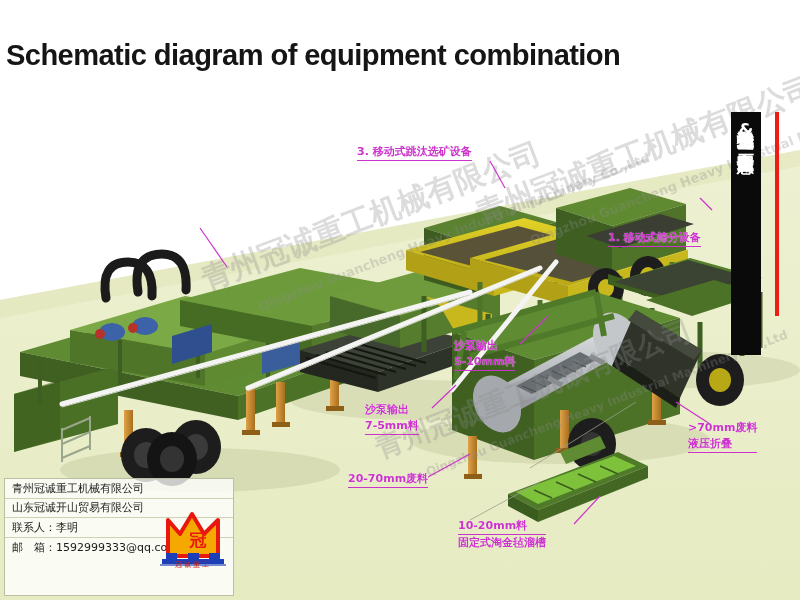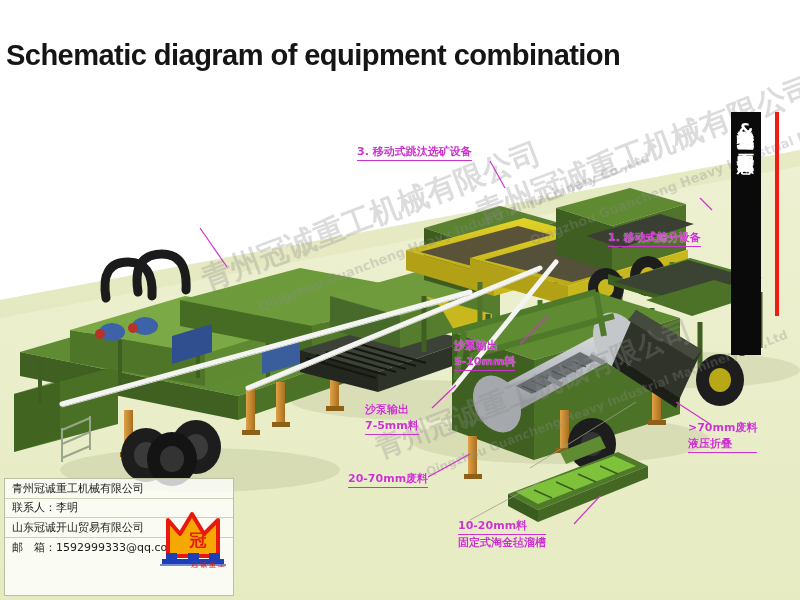--- a/index.html
+++ b/index.html
@@ -124,21 +124,21 @@
   
   .logo {
     position: absolute;
     left: 157px;
     top: 506px;
     width: 72px;
     height: 64px;
   }
   .logo-caption {
     position: absolute;
-    left: 16px; bottom: 0;
+    left: 0; bottom: 0;
     width: 72px;
     text-align: center;
     font-family: "DejaVu Sans", sans-serif;
     font-size: 7px;
     color: #d11a12;
     letter-spacing: 2px;
   }
 
   
   .wm {
@@ -479,25 +479,25 @@
   <div class="callout" style="left:458px; top:518px;">
     <span class="ln">10-20mm料</span>
     <span class="ln nb">固定式淘金毡溜槽</span>
   </div>
 
   <div class="infobox">
     <div class="inforow">
       <span class="v">青州冠诚重工机械有限公司</span>
     </div>
     <div class="inforow">
+      <span class="v">山东冠诚开山贸易有限公司</span>
+    </div>
+    <div class="inforow">
       <span class="k">联系人：</span>
       <span class="v">李明</span>
-    </div>
-    <div class="inforow">
-      <span class="v">山东冠诚开山贸易有限公司</span>
     </div>
     <div class="inforow">
       <span class="k">邮　箱：</span>
       <span class="v">1592999333@qq.com</span>
     </div>
   </div>
 
   <div class="logo">
     <svg width="72" height="64" viewBox="0 0 72 64">
 

